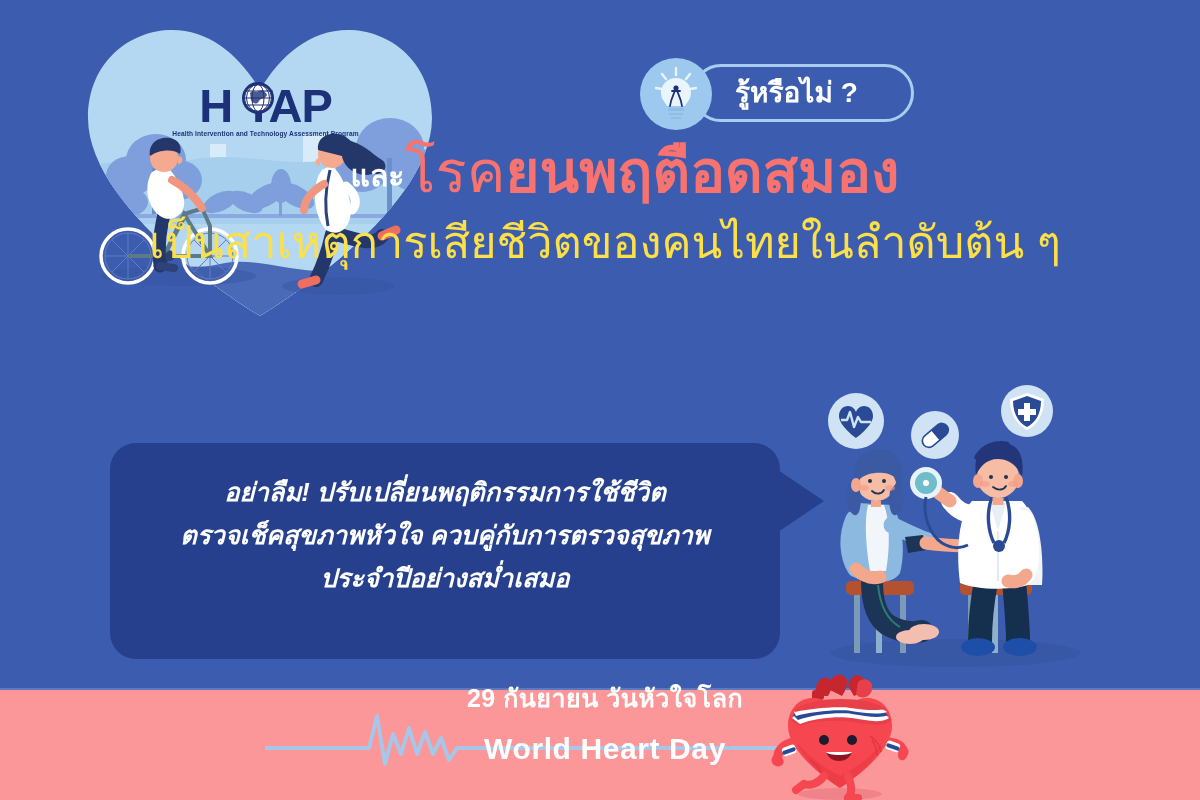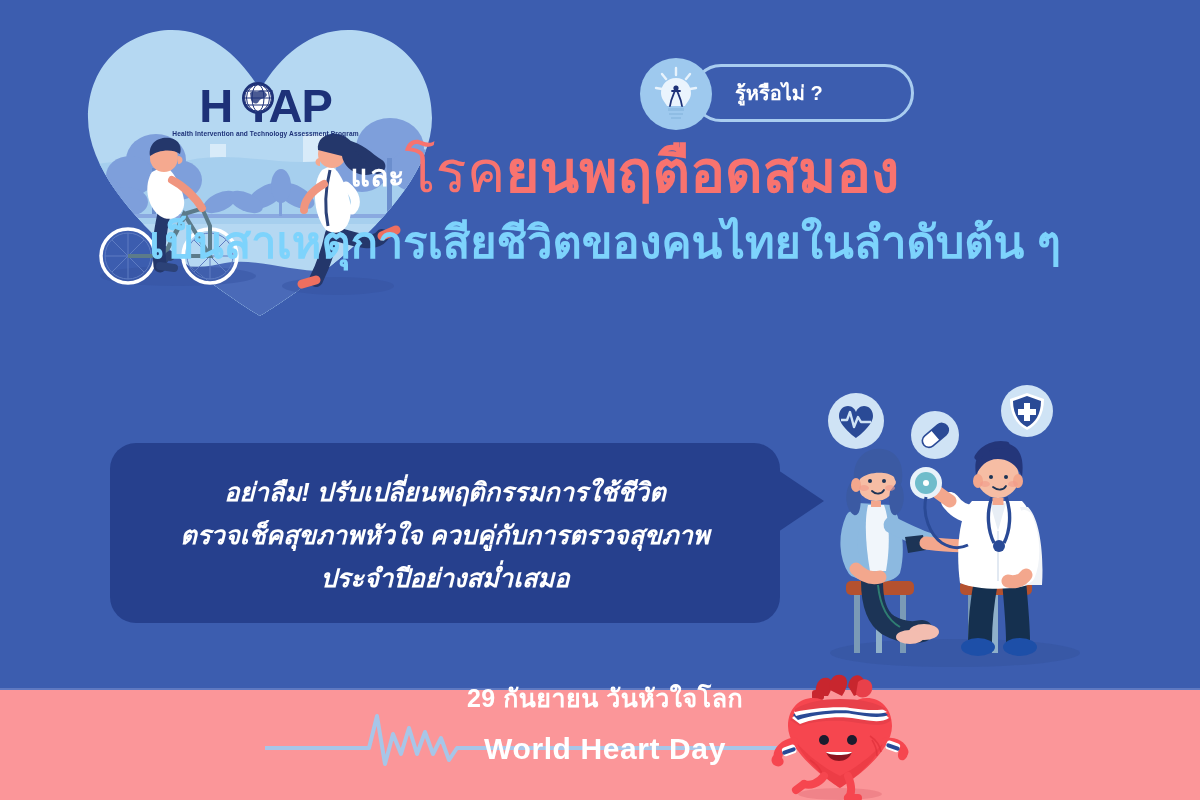--- a/index.html
+++ b/index.html
@@ -73,21 +73,21 @@
   .badge-pill {
     position:absolute; left:52px; top:6px; width:222px; height:58px;
     border:3px solid #a9cdf0; border-radius:29px;
   }
   .badge-bulb {
     position:absolute; left:0; top:0; width:72px; height:72px;
     border-radius:50%; background:#9ec9ee;
   }
   .badge-text {
     position:absolute; left:95px; top:12px; width:170px;
-    color:#ffffff; font-size:20px; font-weight:bold;
+    color:#ffffff; font-size:28px; font-weight:bold;
     line-height:46px; white-space:nowrap;
   }
 
   
   .headline { position:absolute; left:60px; top:140px; width:1090px; }
   .hl-row { position:relative; white-space:nowrap; }
   .hl1 {
     text-align:center; padding-left:40px;
     font-size:53px; font-weight:bold; line-height:66px;
     color:#f8736f;
@@ -97,28 +97,28 @@
     text-align:center; padding-left:40px;
     font-size:58px; font-weight:bold; line-height:72px;
     color:#f8736f; margin-top:-4px;
   }
   .hl2 .small-white {
     color:#ffffff; font-size:30px; font-weight:bold;
     vertical-align:6px; 
   }
   .hl3 {
     text-align:center;
-    font-size:45px; font-weight:bold; line-height:58px;
-    color:#7dd3fc; margin-top:2px;
+    font-size:45px; font-weight:normal; line-height:58px;
+    color:#fde047; margin-top:2px;
   }
   .heart-accent { position:absolute; left:599px; top:-5px; width:30px; height:28px; }
 
   
   .bubble {
-    position:absolute; left:110px; top:443px; width:670px; height:180px;
+    position:absolute; left:110px; top:443px; width:670px; height:216px;
     background:#26408d; border-radius:26px;
   }
   .bubble-tail {
     position:absolute; left:778px; top:470px; width:48px; height:62px;
   }
   .bubble-text {
     position:absolute; left:0; top:28px; width:670px;
     color:#ffffff; text-align:center;
     font-size:25.5px; font-style:italic; font-weight:bold;
     line-height:43px;

